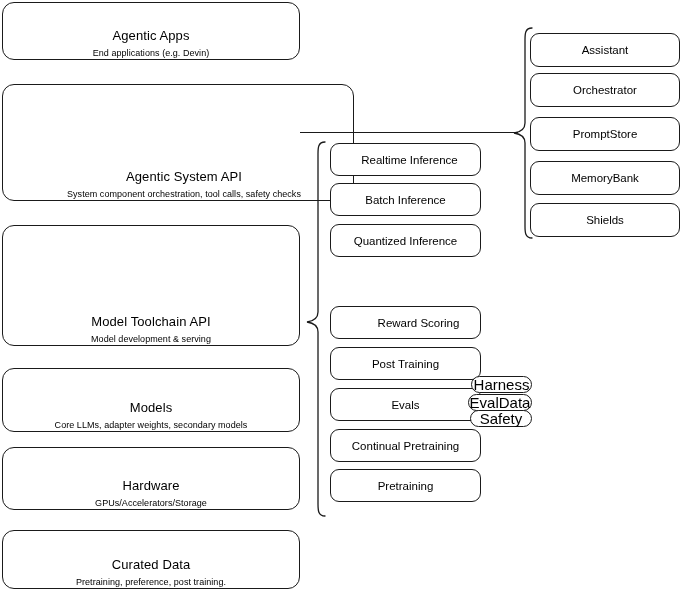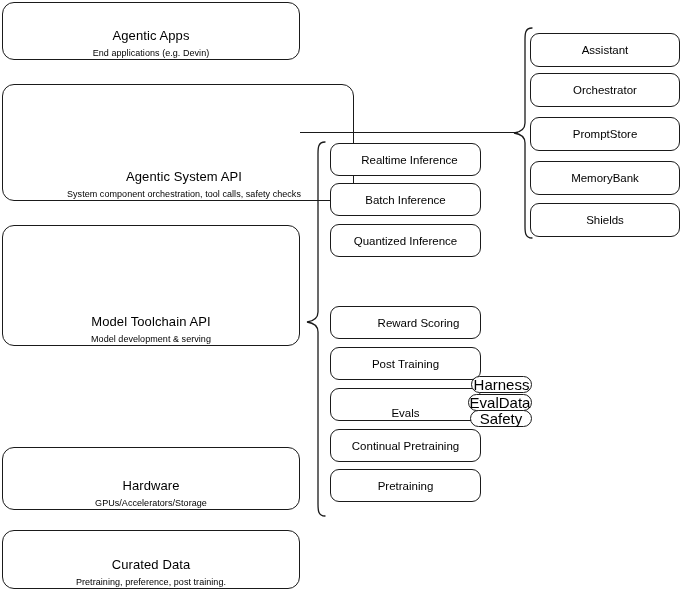--- a/index.html
+++ b/index.html
@@ -104,20 +104,24 @@
   <div class="stack-box" style="left:2px; top:84px; width:352px; height:117px;padding-left:12px;">
     <div class="stack-title">Agentic System API</div>
     <div class="stack-sub">System component orchestration, tool calls, safety checks</div>
   </div>
 
   <div class="stack-box" style="left:2px; top:225px; width:298px; height:121px;">
     <div class="stack-title">Model Toolchain API</div>
     <div class="stack-sub">Model development &amp; serving</div>
   </div>
 
+  <div class="stack-box" style="left:2px; top:368px; width:298px; height:64px;">
+    <div class="stack-title">Models</div>
+    <div class="stack-sub">Core LLMs, adapter weights, secondary models</div>
+  </div>
 
   <div class="stack-box" style="left:2px; top:447px; width:298px; height:63px;">
     <div class="stack-title">Hardware</div>
     <div class="stack-sub">GPUs/Accelerators/Storage</div>
   </div>
 
   <div class="stack-box" style="left:2px; top:530px; width:298px; height:59px;">
     <div class="stack-title">Curated Data</div>
     <div class="stack-sub">Pretraining, preference, post training.</div>
   </div>
@@ -160,21 +164,21 @@
   </div>
   <div class="item-box" style="left:330px; top:224px; width:151px; height:33px;">
     <span>Quantized Inference</span>
   </div>
   <div class="item-box" style="left:330px; top:306px; width:151px; height:33px;padding-left:26px;">
     <span>Reward Scoring</span>
   </div>
   <div class="item-box" style="left:330px; top:347px; width:151px; height:33px;">
     <span>Post Training</span>
   </div>
-  <div class="item-box" style="left:330px; top:388px; width:151px; height:33px;align-items:flex-end;">
+  <div class="item-box" style="left:330px; top:388px; width:151px; height:33px;">
     <span>Evals</span>
   </div>
   <div class="item-box" style="left:330px; top:429px; width:151px; height:33px;">
     <span>Continual Pretraining</span>
   </div>
   <div class="item-box" style="left:330px; top:469px; width:151px; height:33px;">
     <span>Pretraining</span>
   </div>
 
   <div class="pill" style="left:471px; top:376px; width:61px; height:17px;">

